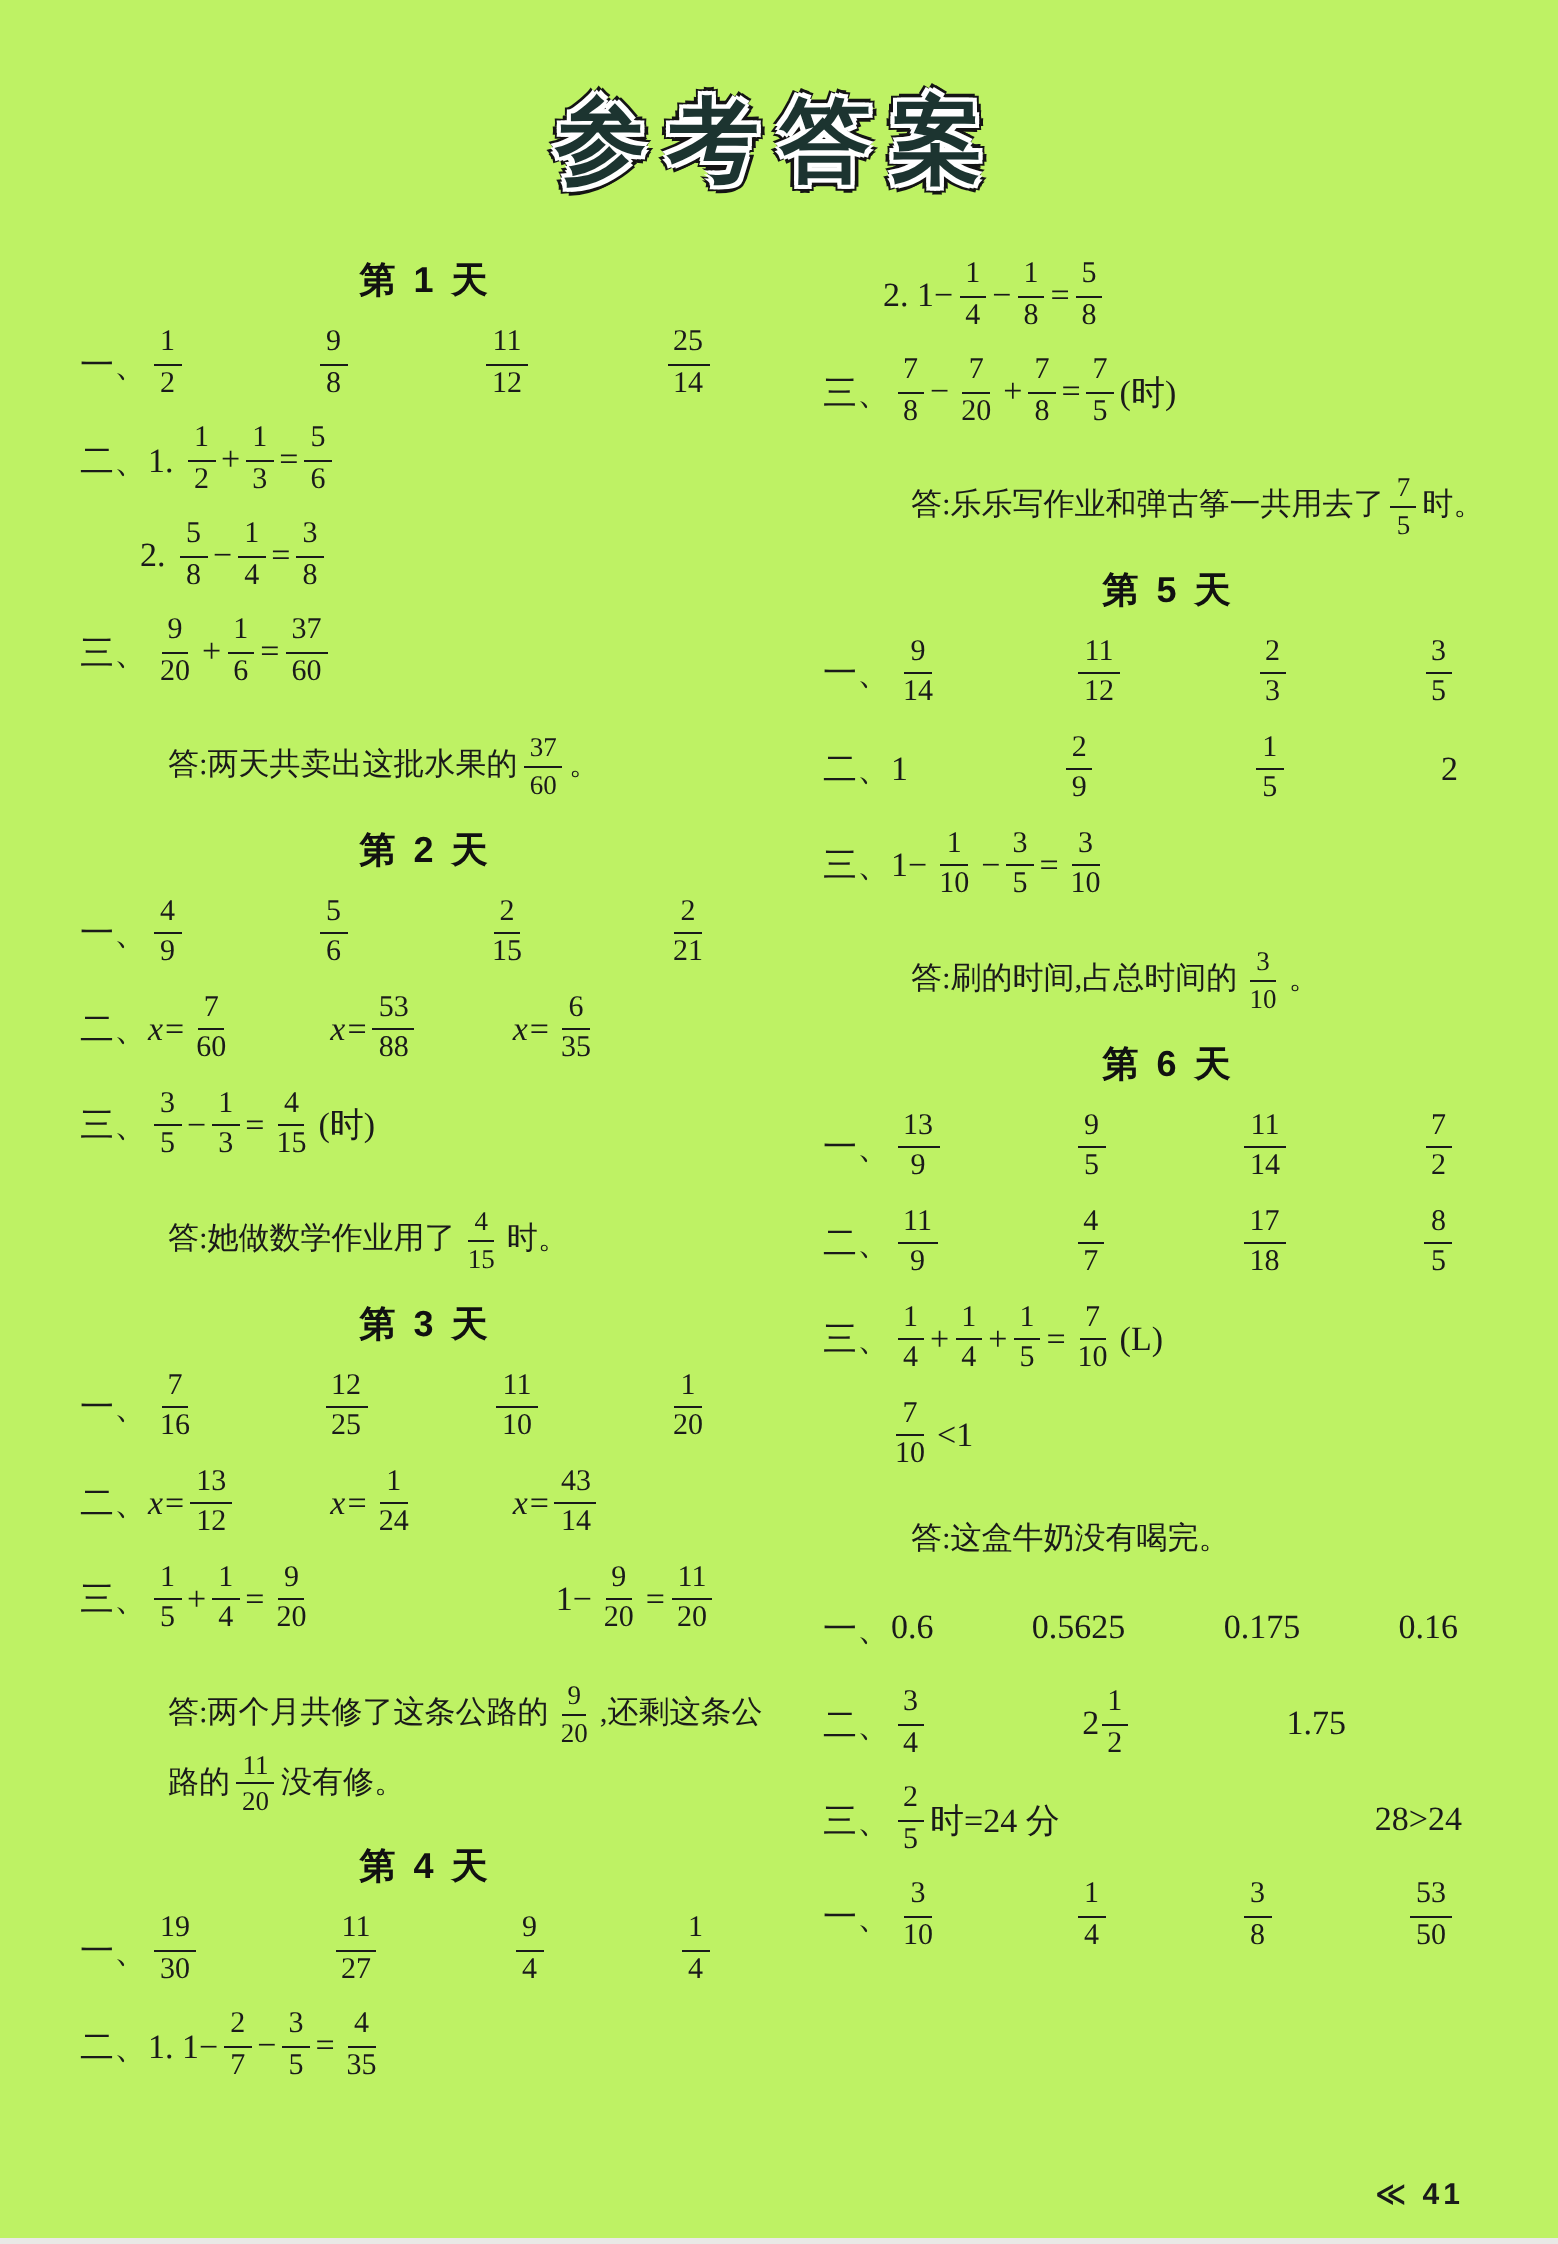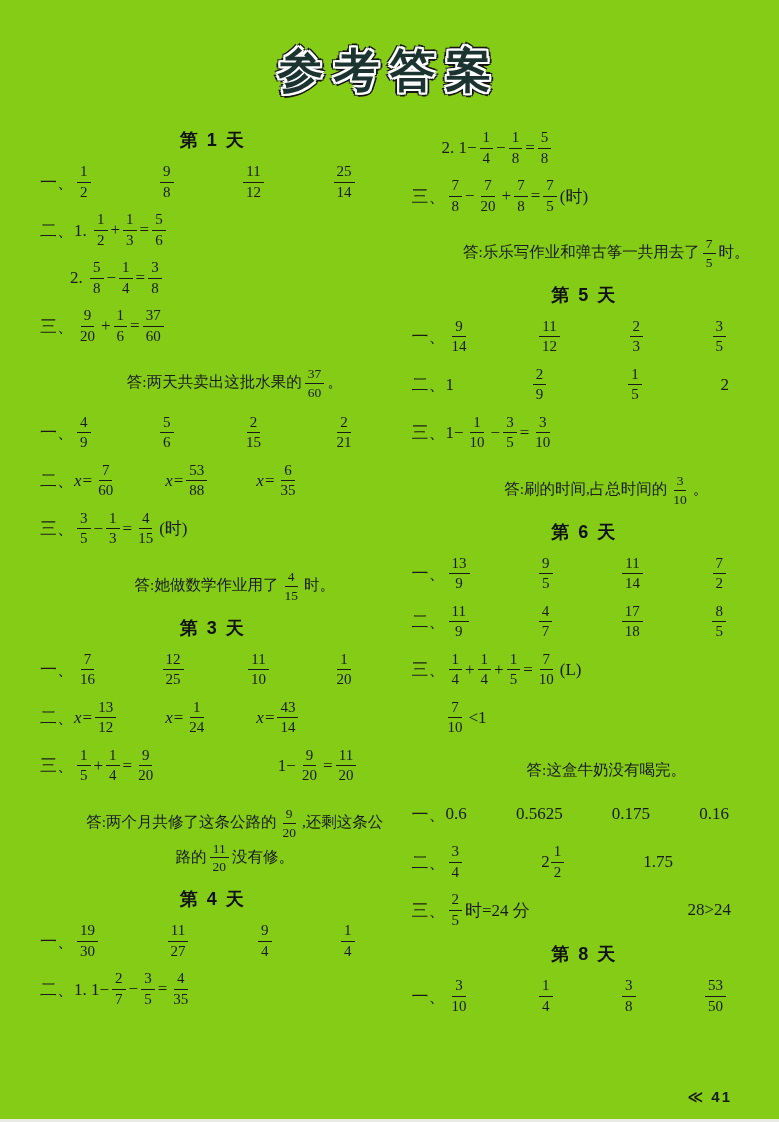--- a/index.html
+++ b/index.html
@@ -1,19 +1,19 @@
 <!DOCTYPE html>
 <html><head>
 <meta charset="utf-8">
 <style>
   html,body{margin:0;padding:0;background:#ffffff;}
   .page{
     position:relative;
     width:779px;height:1122px;
-    background:#84cc16;
+    background:#bef264;
     overflow:hidden;
     font-family:"Liberation Serif","DejaVu Serif",serif;
     color:#1a1a1a;
   }
   .title-wrap{ text-align:center; padding-top:40px; margin-bottom:26px; }
   .title{
     display:inline-block;
     font-family:"Liberation Sans","DejaVu Sans",sans-serif;
     font-size:46px; font-weight:900; letter-spacing:10px;
     color:#1c3430;
@@ -52,21 +52,20 @@
   .frac .den{ padding:1px 3px 0; }
   .mixed{ display:inline-flex; align-items:center; }
   .mixed .whole{ font-size:17px; }
   .mixed .frac{ margin-left:1px; }
   .var{ font-style:italic; margin:0 1px 0 0; }
 
   .answer{
     margin:20px 0 12px 44px;
     font-size:15.5px; line-height:1.6;
     font-family:"Liberation Serif","DejaVu Serif",serif;
-    text-align:center;
   }
   .answer .frac{ font-size:13.5px; }
 
   .footer{
     position:absolute; right:47px; bottom:16px;
     font-family:"Liberation Sans","DejaVu Sans",sans-serif;
     font-size:15px; font-weight:bold; color:#1a1a1a; letter-spacing:2px;
   }
   .scan-edge{ position:absolute; left:0; right:0; bottom:0; height:3px; background:#e9e9e6; }
 </style>
@@ -157,20 +156,21 @@
           <span class="txt">=</span>
           <span class="frac">
             <span class="num">37</span>
             <span class="den">60</span>
           </span>
         </div>
         <div class="answer"><span class="txt">答:两天共卖出这批水果的</span><span class="frac">
             <span class="num">37</span>
             <span class="den">60</span>
           </span><span class="txt">。</span></div>
+        <div class="heading">第 2 天</div>
         <div class="row spread">
           <span class="label">一、</span>
           <span class="items n4">
             <span class="item">
               <span class="frac">
                 <span class="num">4</span>
                 <span class="den">9</span>
               </span>
             </span>
             <span class="item">
@@ -648,21 +648,20 @@
                 <span class="num">2</span>
                 <span class="den">5</span>
               </span>
               <span class="txt">时=24 分</span>
             </span>
             <span class="item">
               <span class="txt">28&gt;24</span>
             </span>
           </span>
         </div>
-        <div class="heading">第 8 天</div>
         <div class="row spread">
           <span class="label">一、</span>
           <span class="items n4">
             <span class="item">
               <span class="frac">
                 <span class="num">3</span>
                 <span class="den">10</span>
               </span>
             </span>
             <span class="item">

